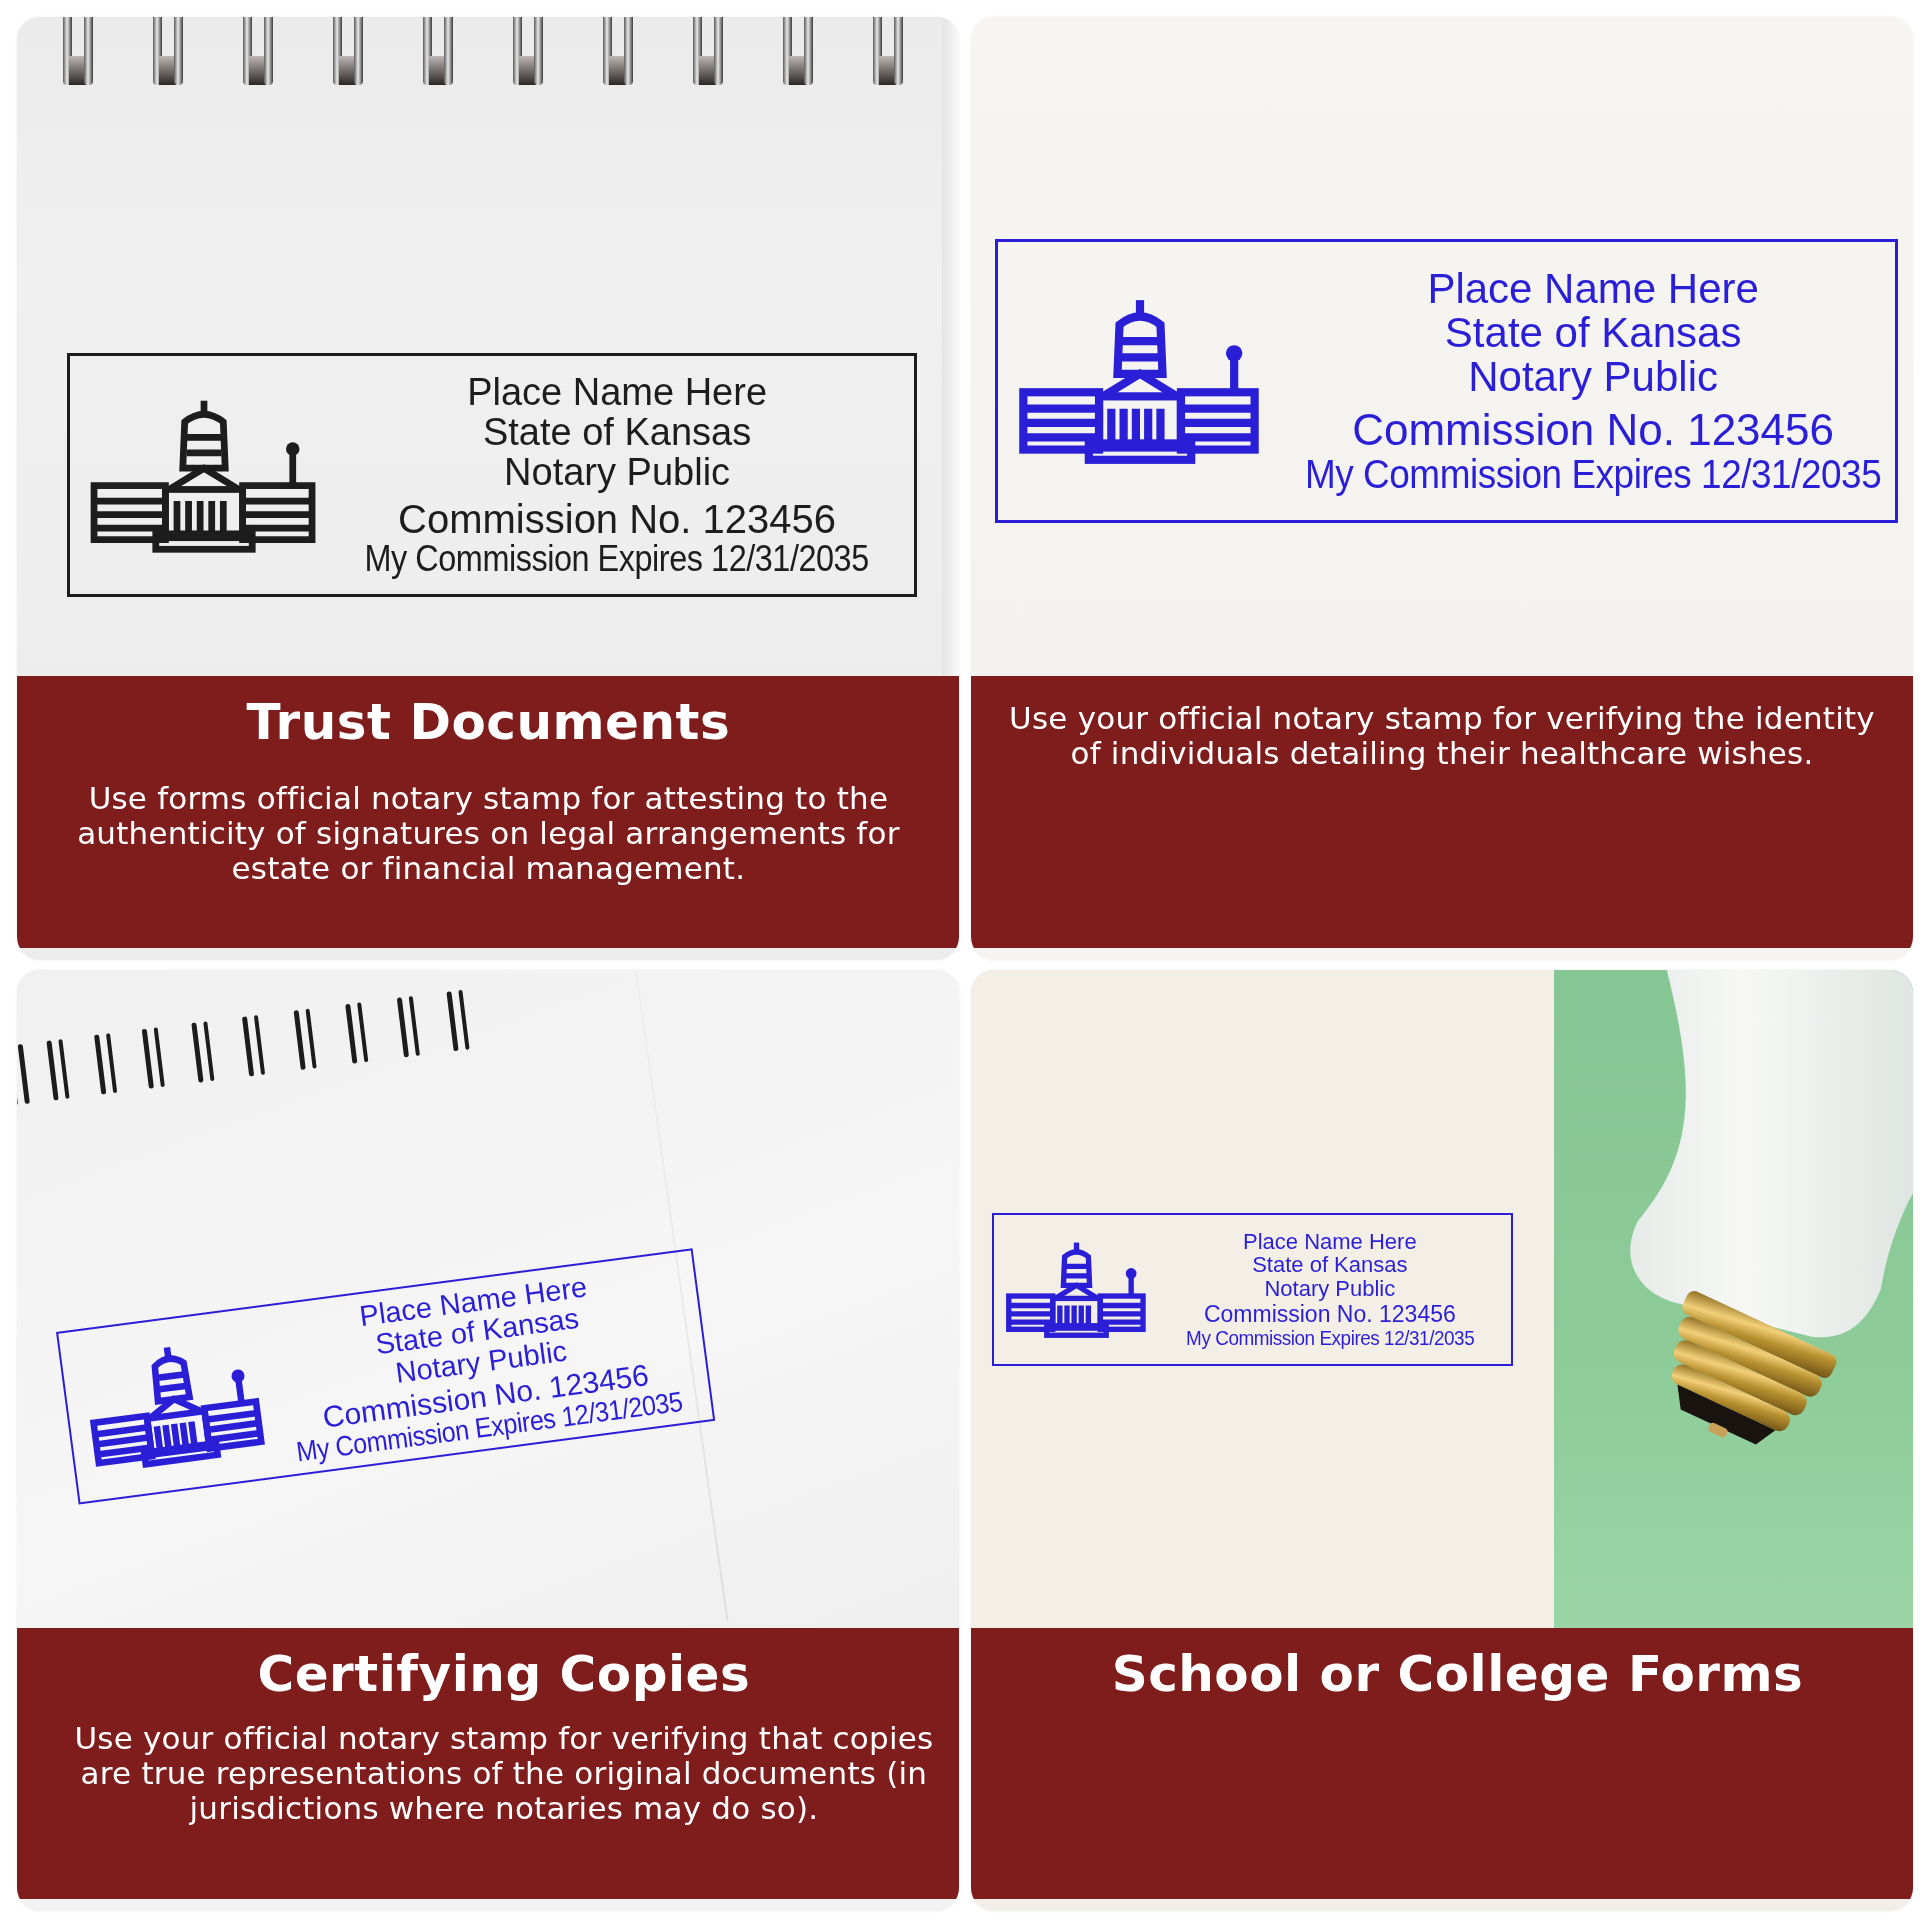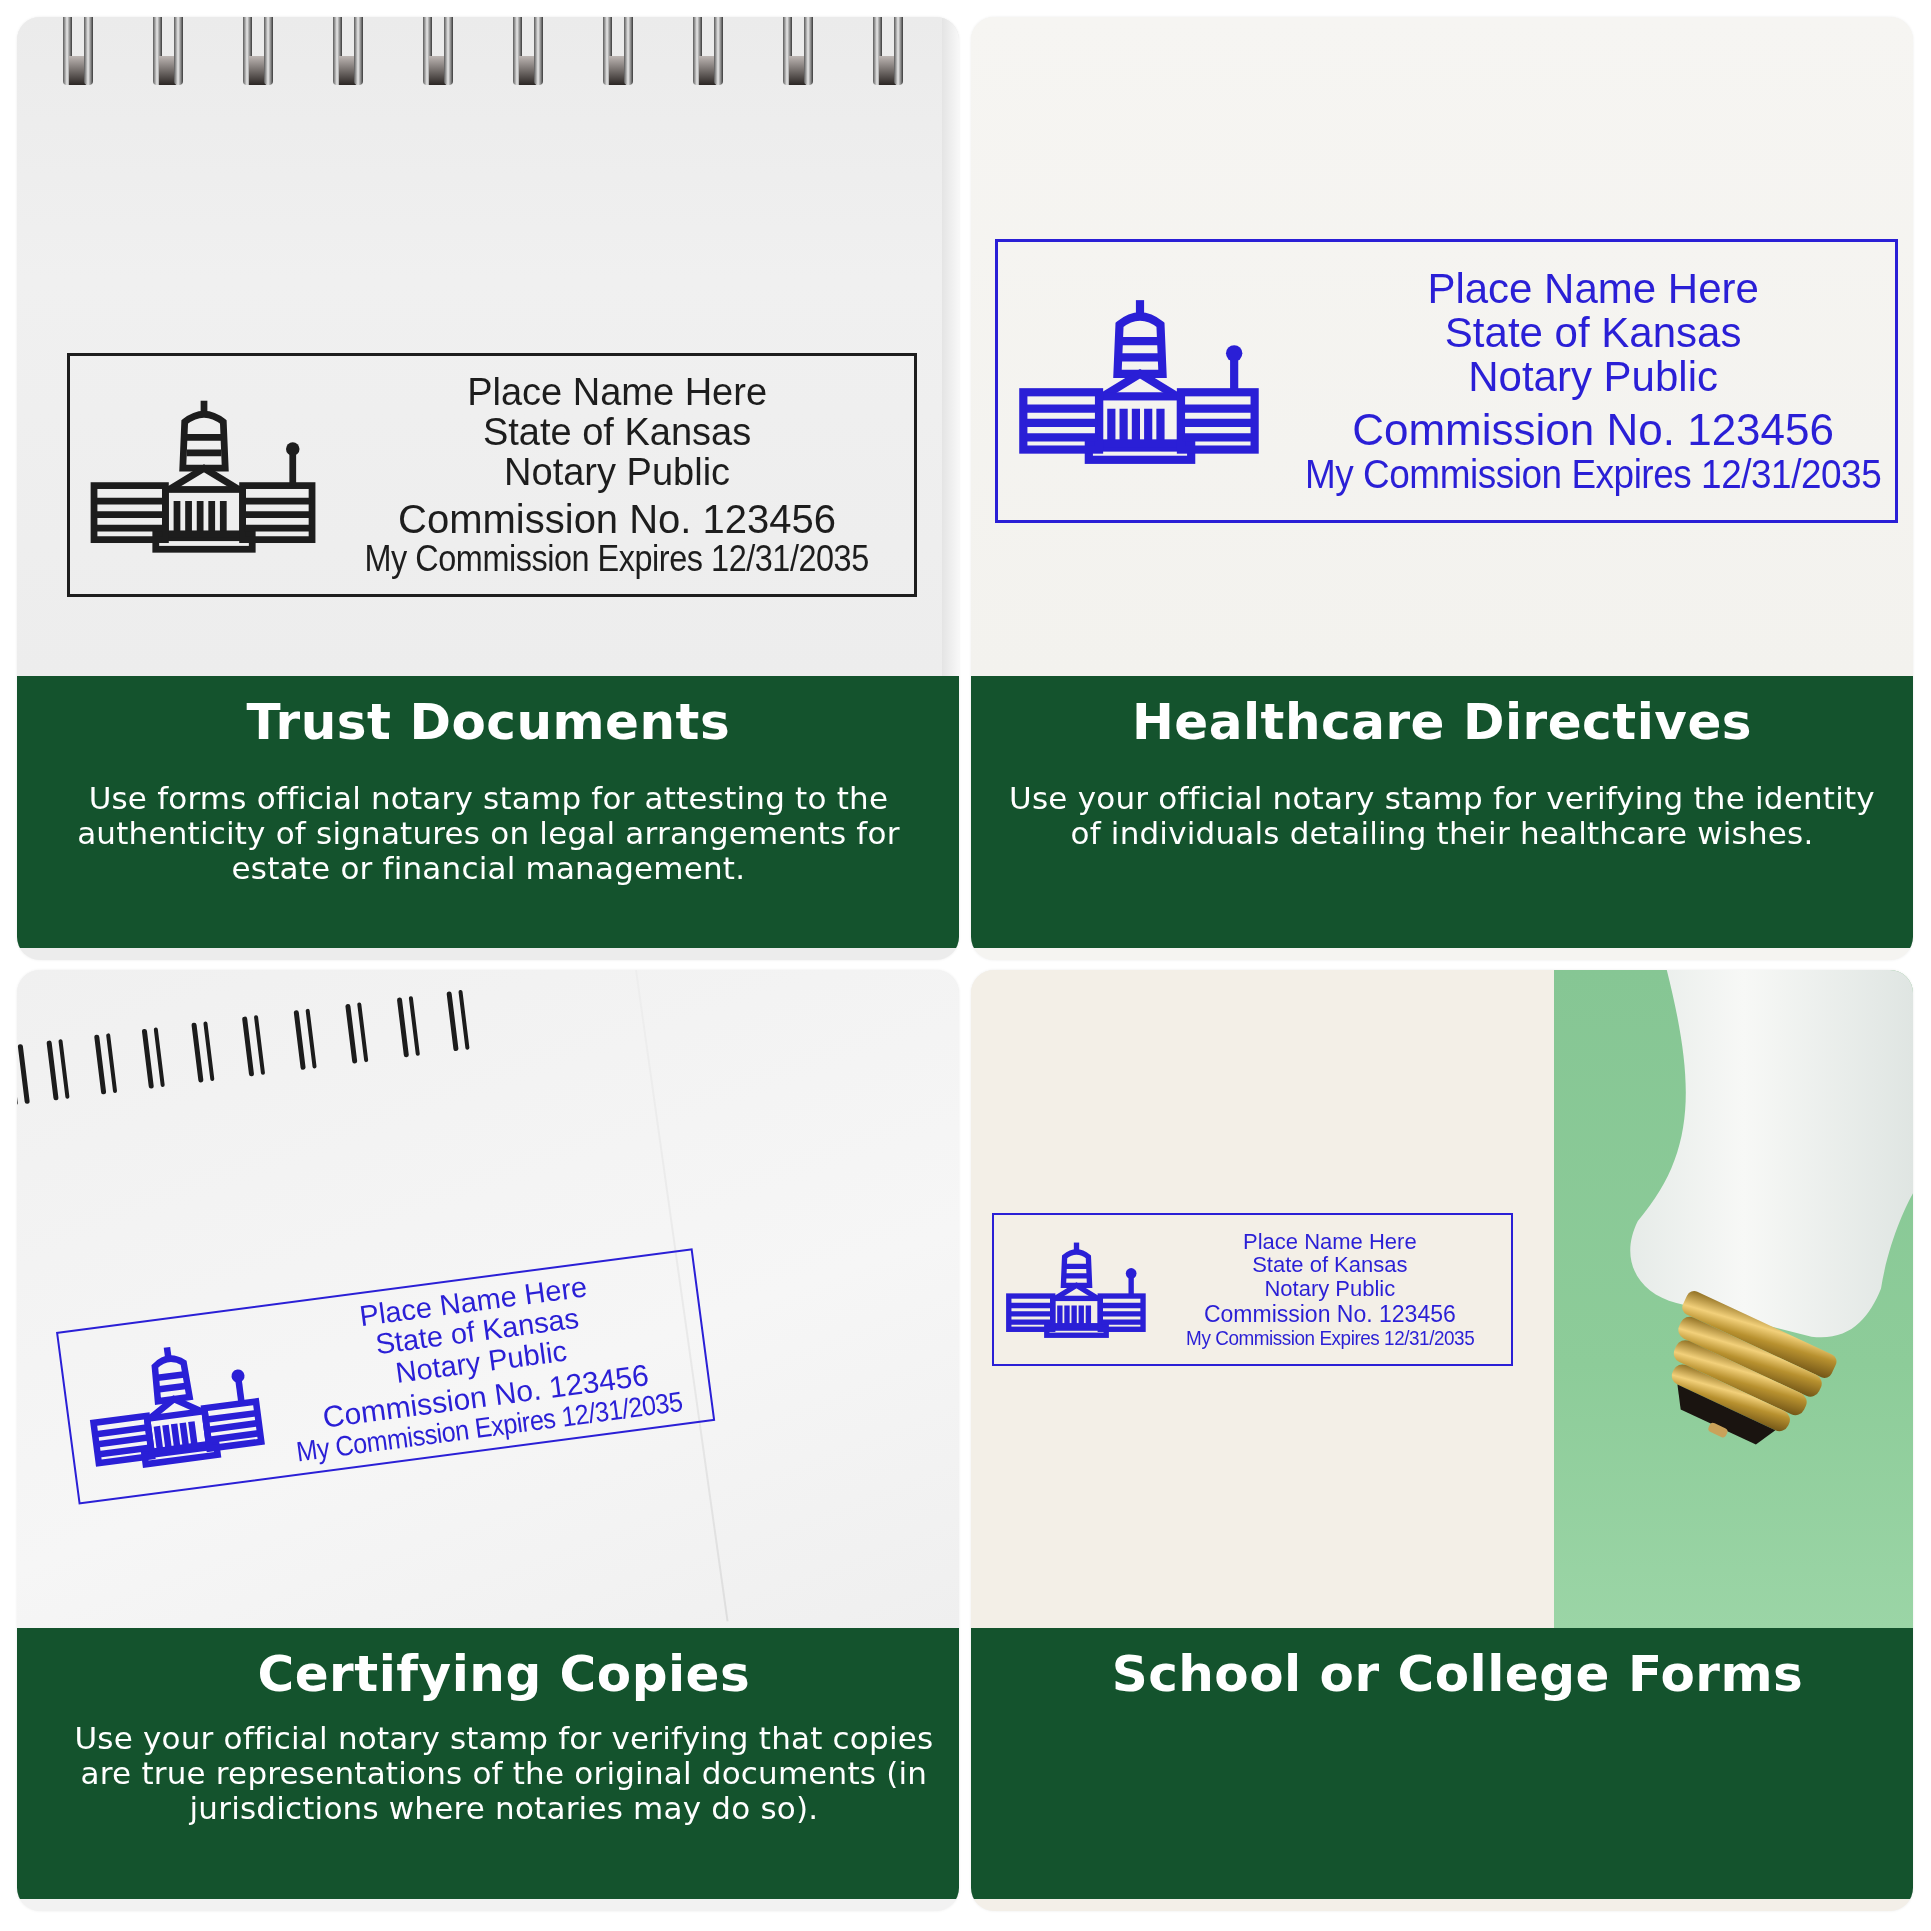--- a/index.html
+++ b/index.html
@@ -96,21 +96,21 @@
   .stamp-blue4 .lines { font-size: 22px; }
   .stamp-blue4 .ln-comm { font-size: 23px; margin-top: 2.9px; }
   .stamp-blue4 .ln-exp { font-size: 21px; }
 
   
   .bulb { position: absolute; left: 657px; top: 0; width: 286px; height: 579px; }
 
   
   .band {
     position: absolute; left: 0; right: 0; bottom: 12px;
-    background: #14532d; color: #ffffff; text-align: center;
+    background: #7f1d1d; color: #ffffff; text-align: center;
   }
   #p1 .band, #p2 .band { top: 659px; }
   #p3 .band, #p4 .band { top: 658px; padding-left: 31px; }
   .band h2 {
     font-family: "DejaVu Sans", sans-serif; font-weight: bold;
     font-size: 50px; letter-spacing: 0.5px; margin-top: 11.6px; line-height: 68px;
   }
   .band p {
     font-family: "DejaVu Sans", sans-serif; font-weight: normal;
     font-size: 31px; line-height: 35px; padding: 0 25px; margin-top: 25px;
@@ -209,21 +209,20 @@
       <div class="lines">
         <div class="ln-name">Place Name Here</div>
         <div class="ln-state">State of Kansas</div>
         <div class="ln-np">Notary Public</div>
         <div class="ln-comm">Commission No. 123456</div>
         <div class="ln-exp">My Commission Expires 12/31/2035</div>
       </div>
     </div>
   </div>
   <div class="band">
-    <h2>Healthcare Directives</h2>
     <p>Use your official notary stamp for  verifying the identity of individuals detailing their healthcare wishes.</p>
   </div>
 </div>
 
 <div class="panel" id="p3">
   <div class="photo">
     <div class="page-edge"></div>
     <div class="coils-tilted">
       <div class="tcoil" style="left:-3.9px;top:75px"></div>
       <div class="tcoil" style="left:37px;top:75px"></div>

